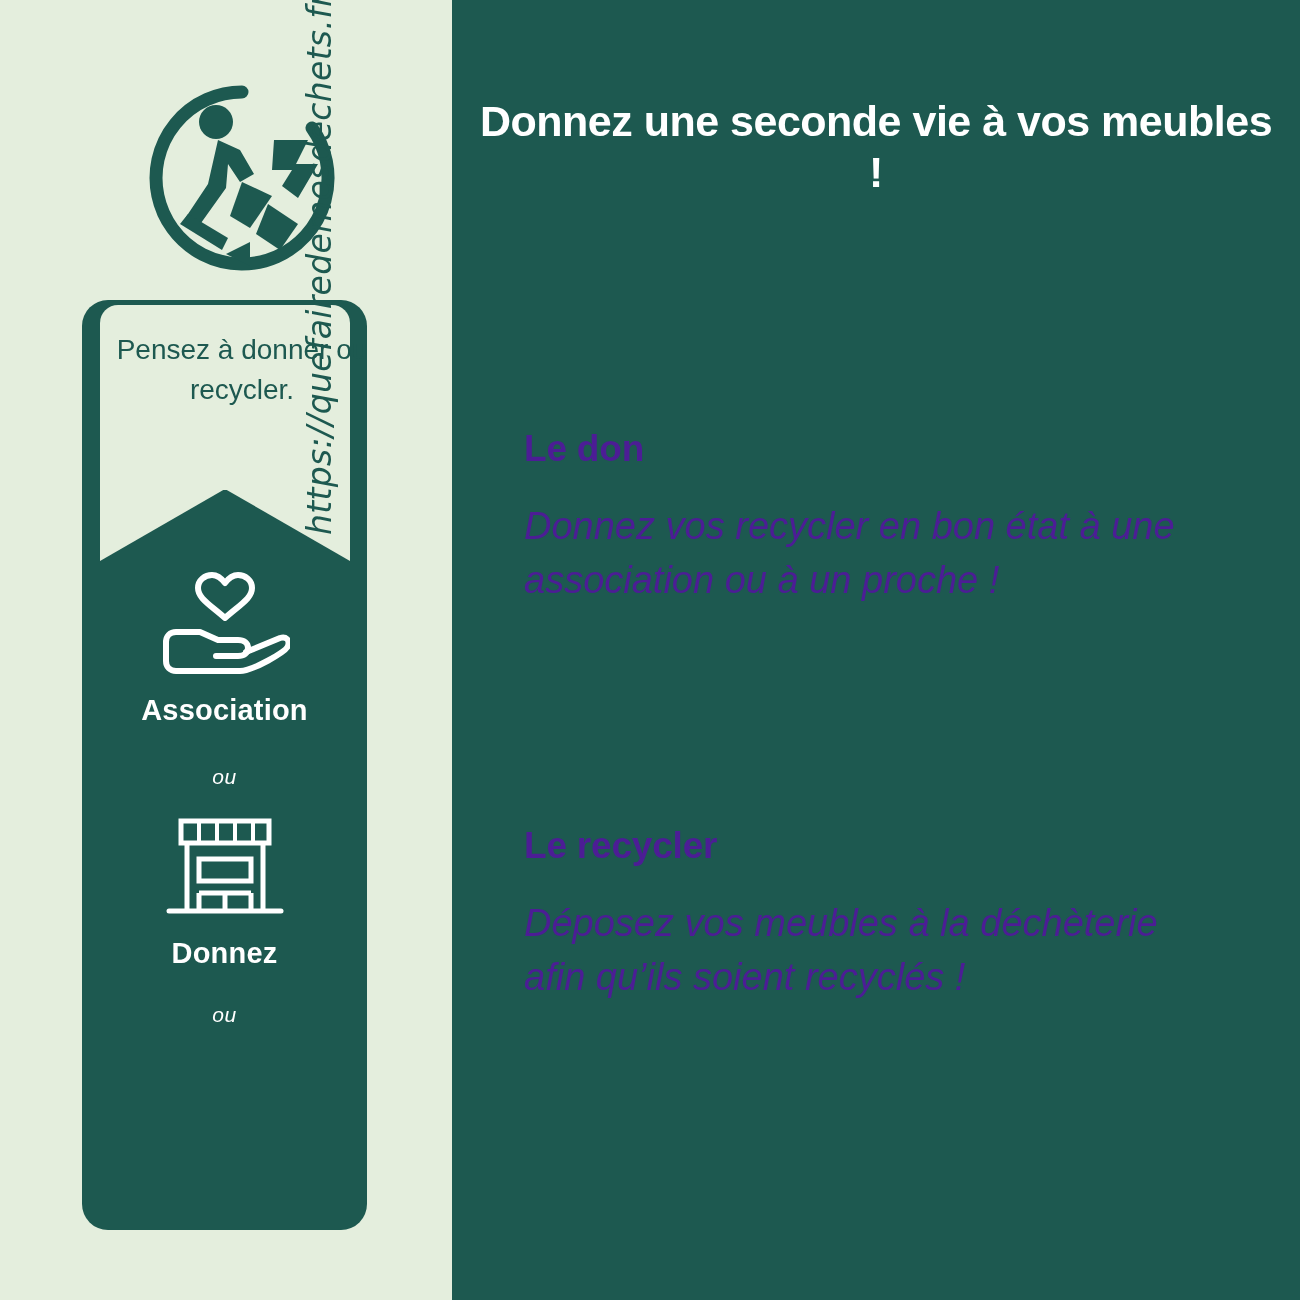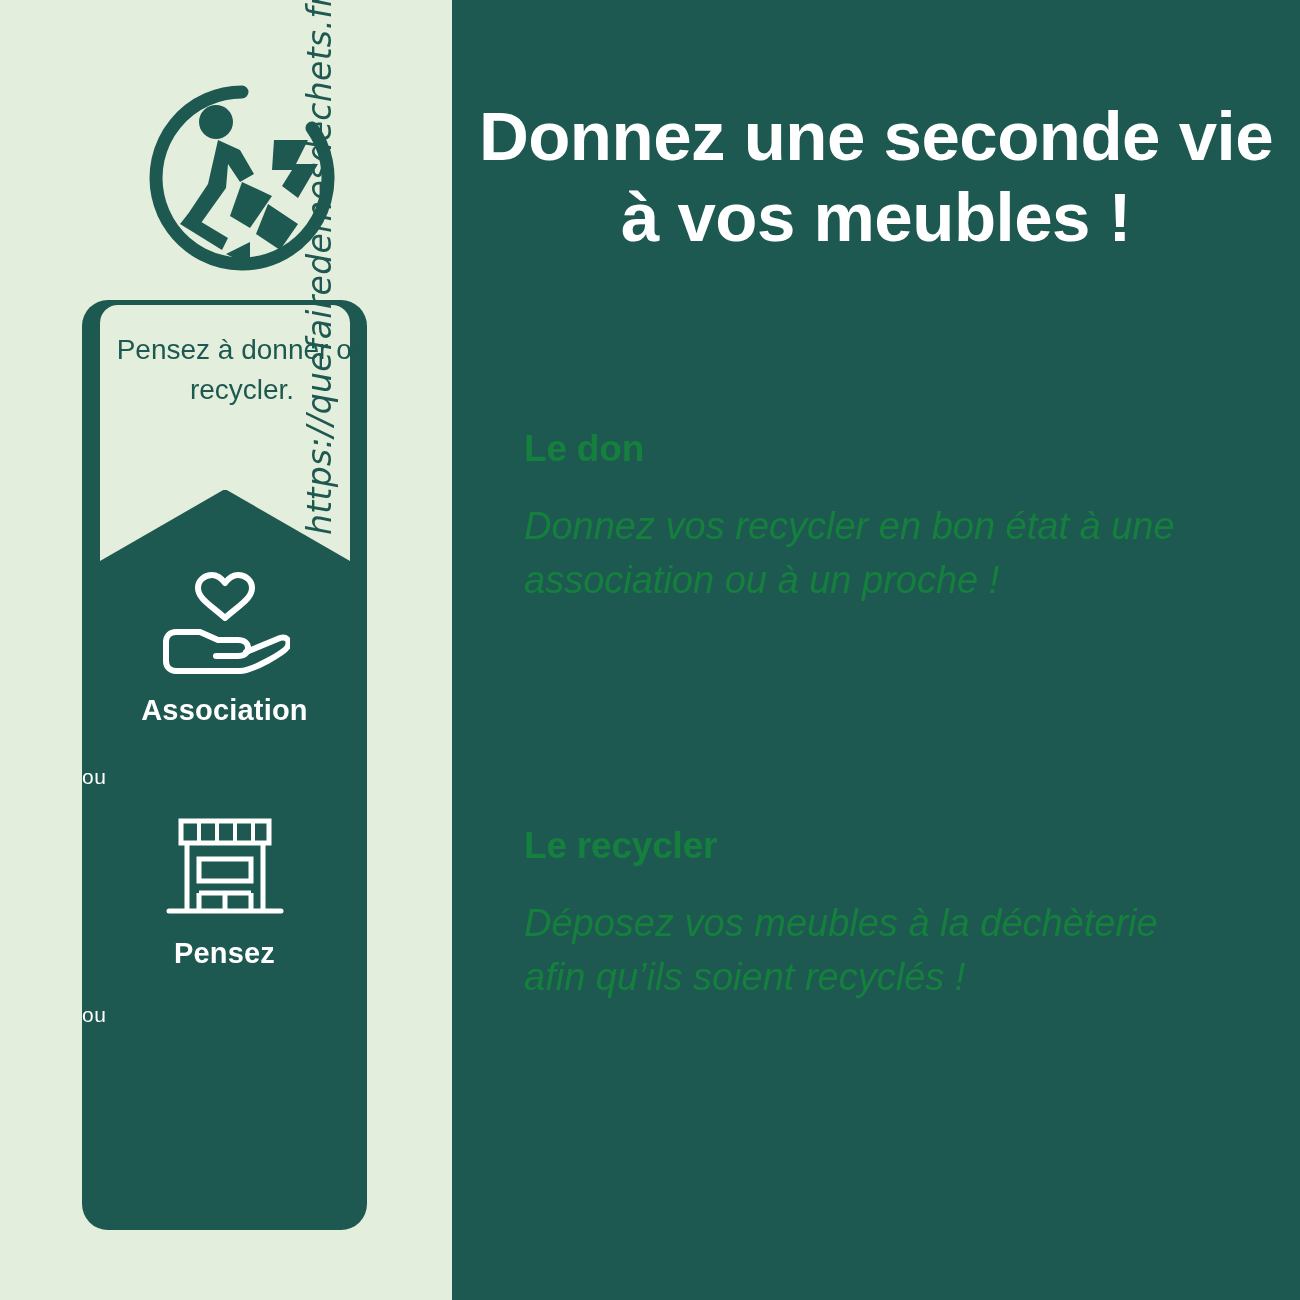--- a/index.html
+++ b/index.html
@@ -30,31 +30,31 @@
     height: 1300px;
     background: #1d5950;
   }
   .headline {
     position: absolute;
     left: 470px;
     top: 96px;
     width: 812px;
     text-align: center;
     color: #ffffff;
-    font-size: 69px;
+    font-size: 43px;
     font-weight: bold;
     line-height: 1.18;
     letter-spacing: -0.5px;
   }
 
   .section {
     position: absolute;
     left: 524px;
     width: 700px;
-    color: #15803d;
+    color: #4c1d95;
   }
   .section-title {
     font-size: 37px;
     font-weight: bold;
     margin: 0 0 30px 0;
     letter-spacing: -0.2px;
   }
   .section-body {
     font-size: 38px;
     font-style: italic;
@@ -129,22 +129,24 @@
   }
   .step-label {
     font-size: 29px;
     font-weight: bold;
     letter-spacing: 0.2px;
   }
   .ou {
     position: absolute;
     left: 82px;
     width: 285px;
+    text-align: center;
     color: #ffffff;
     font-size: 21px;
+    font-style: italic;
     letter-spacing: 0.5px;
   }
   #step-association { top: 572px; }
   #ou-1 { top: 765px; }
   #step-magasin { top: 815px; }
   #ou-2 { top: 1003px; }
   #step-decheterie { top: 1055px; }
 
   .url-vertical {
     position: absolute;
@@ -204,21 +206,21 @@
       <svg width="132" height="104" viewBox="0 0 132 104" fill="none" xmlns="http://www.w3.org/2000/svg">
         <rect x="22" y="6" width="88" height="22" stroke="#ffffff" stroke-width="5" fill="none"></rect>
         <path d="M40 6 L40 28 M58 6 L58 28 M76 6 L76 28 M94 6 L94 28" stroke="#ffffff" stroke-width="4"></path>
         <path d="M28 28 L28 96 M104 28 L104 96" stroke="#ffffff" stroke-width="5"></path>
         <path d="M10 96 L122 96" stroke="#ffffff" stroke-width="5" stroke-linecap="round"></path>
         <rect x="40" y="44" width="52" height="22" stroke="#ffffff" stroke-width="5" fill="none"></rect>
         <path d="M40 78 L40 96 M92 78 L92 96 M40 78 L92 78" stroke="#ffffff" stroke-width="5"></path>
         <path d="M66 78 L66 96" stroke="#ffffff" stroke-width="5"></path>
       </svg>
     </span>
-    <span class="step-label">Pensez</span>
+    <span class="step-label">Donnez</span>
   </div>
 
   <div class="ou" id="ou-2">ou</div>
 
 
   <div class="url-vertical">https://quefairedemesdechets.fr</div>
 
   <div class="headline">Donnez une seconde vie à vos meubles !</div>
 
   <div class="section" id="section-don">

